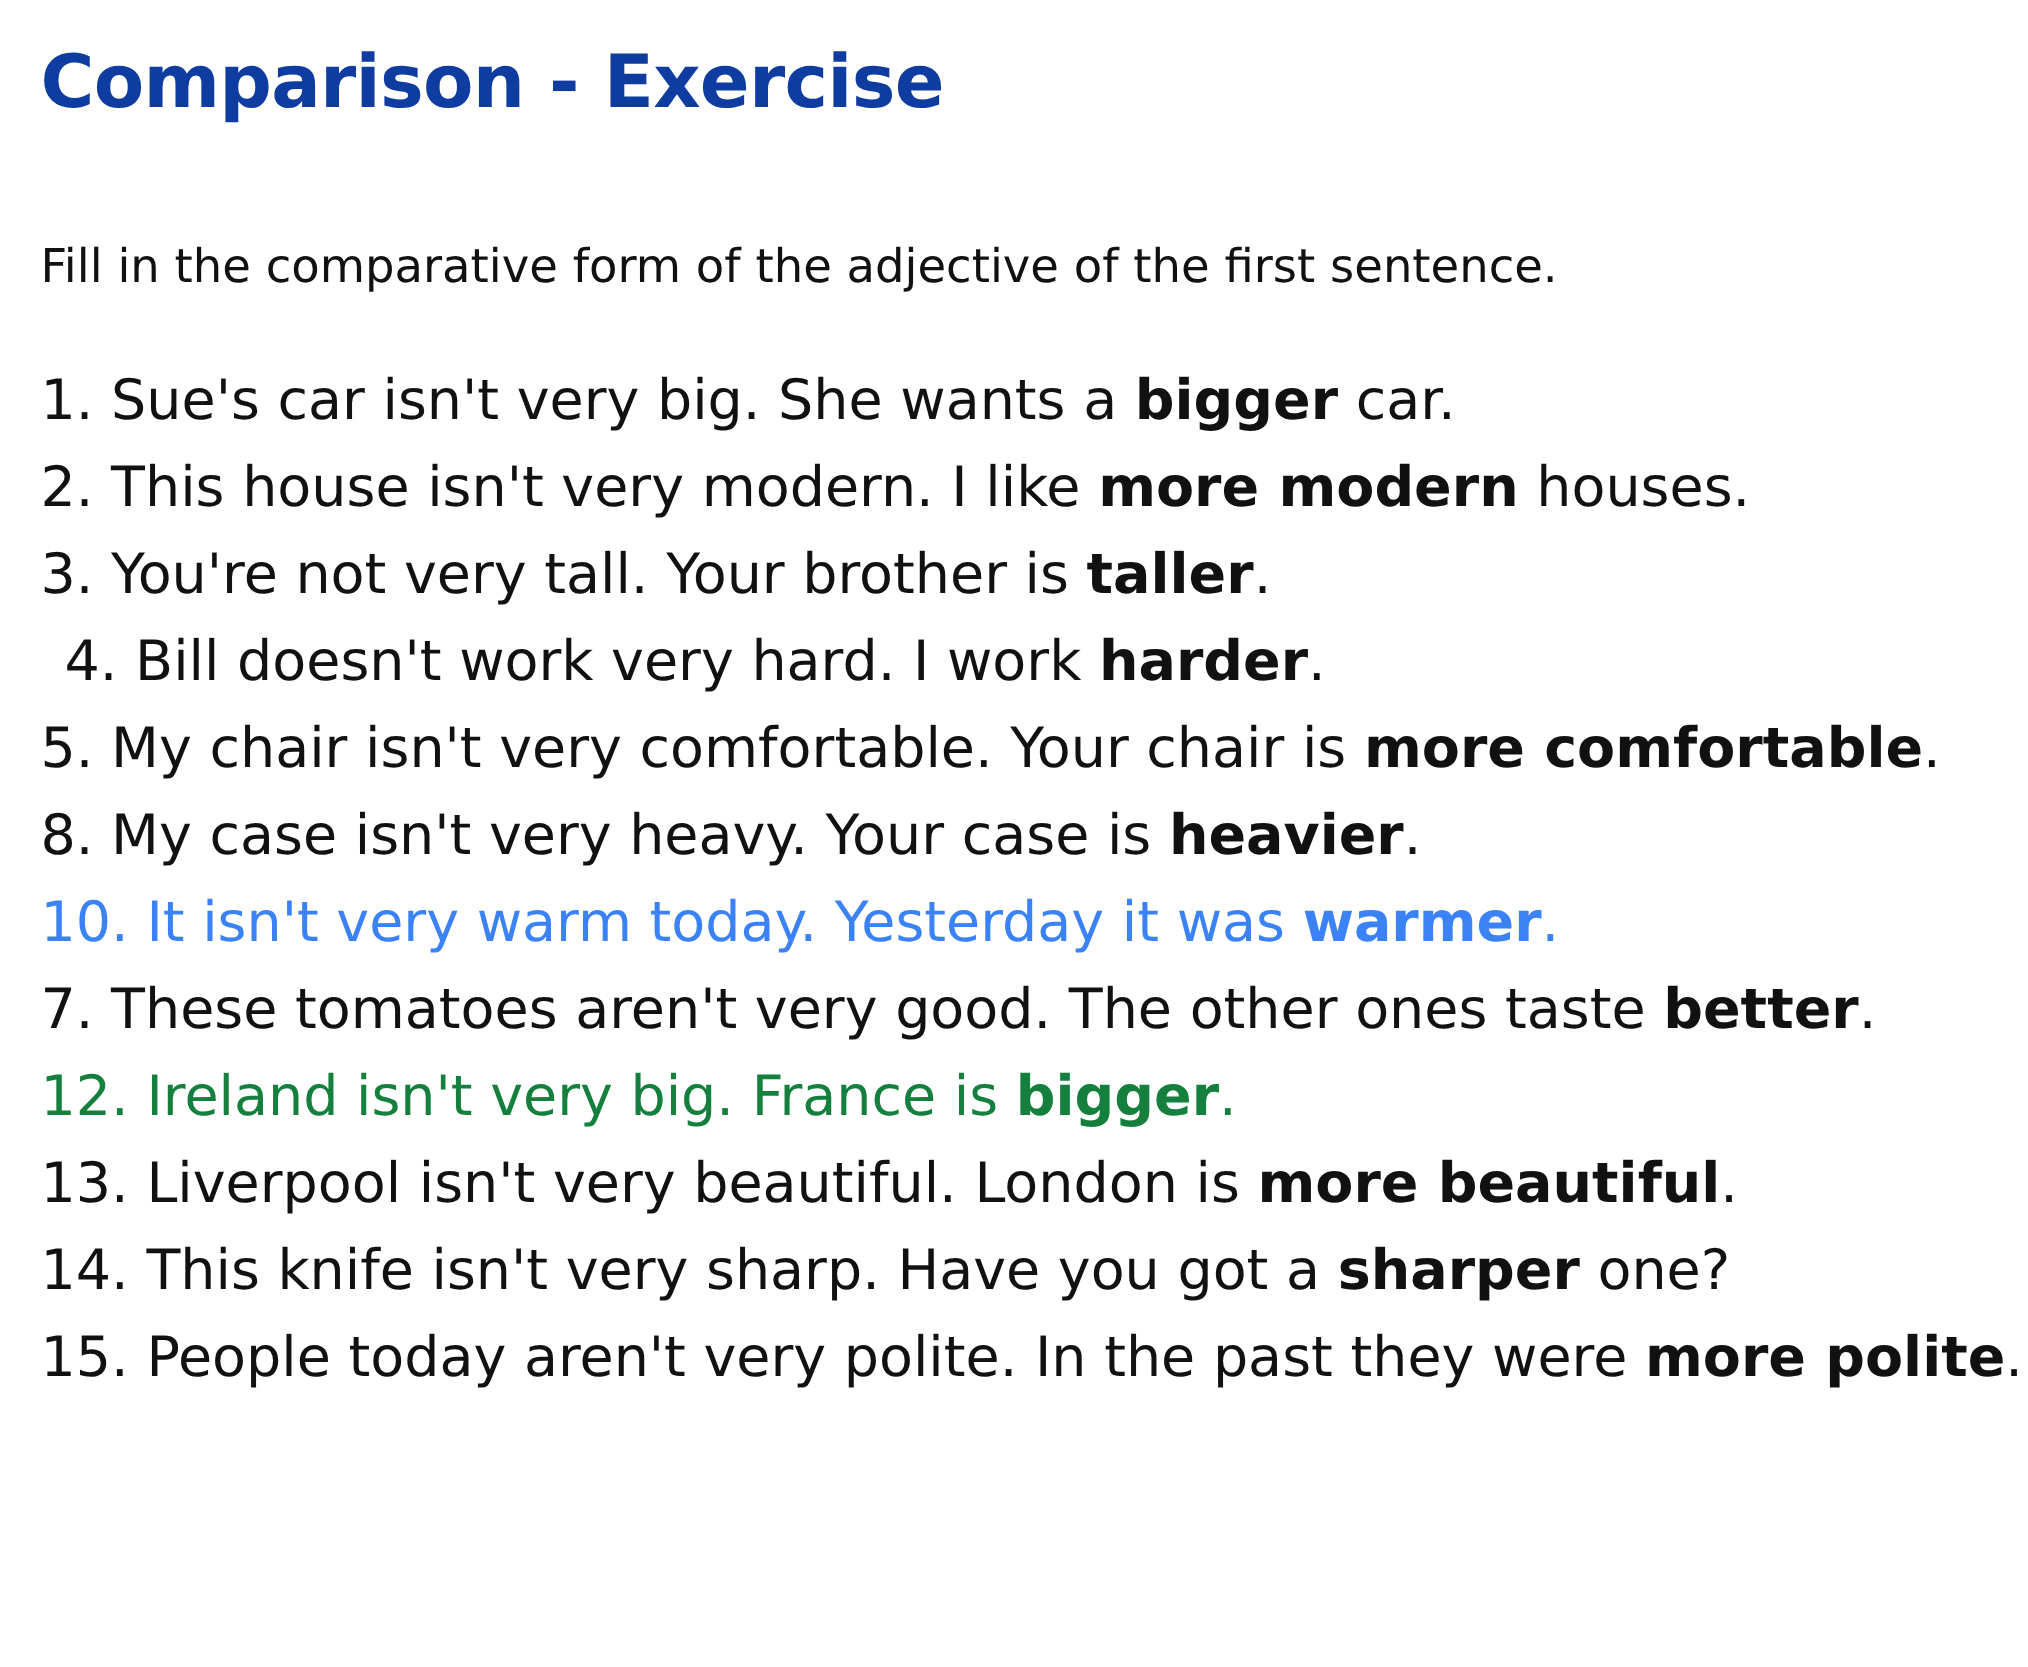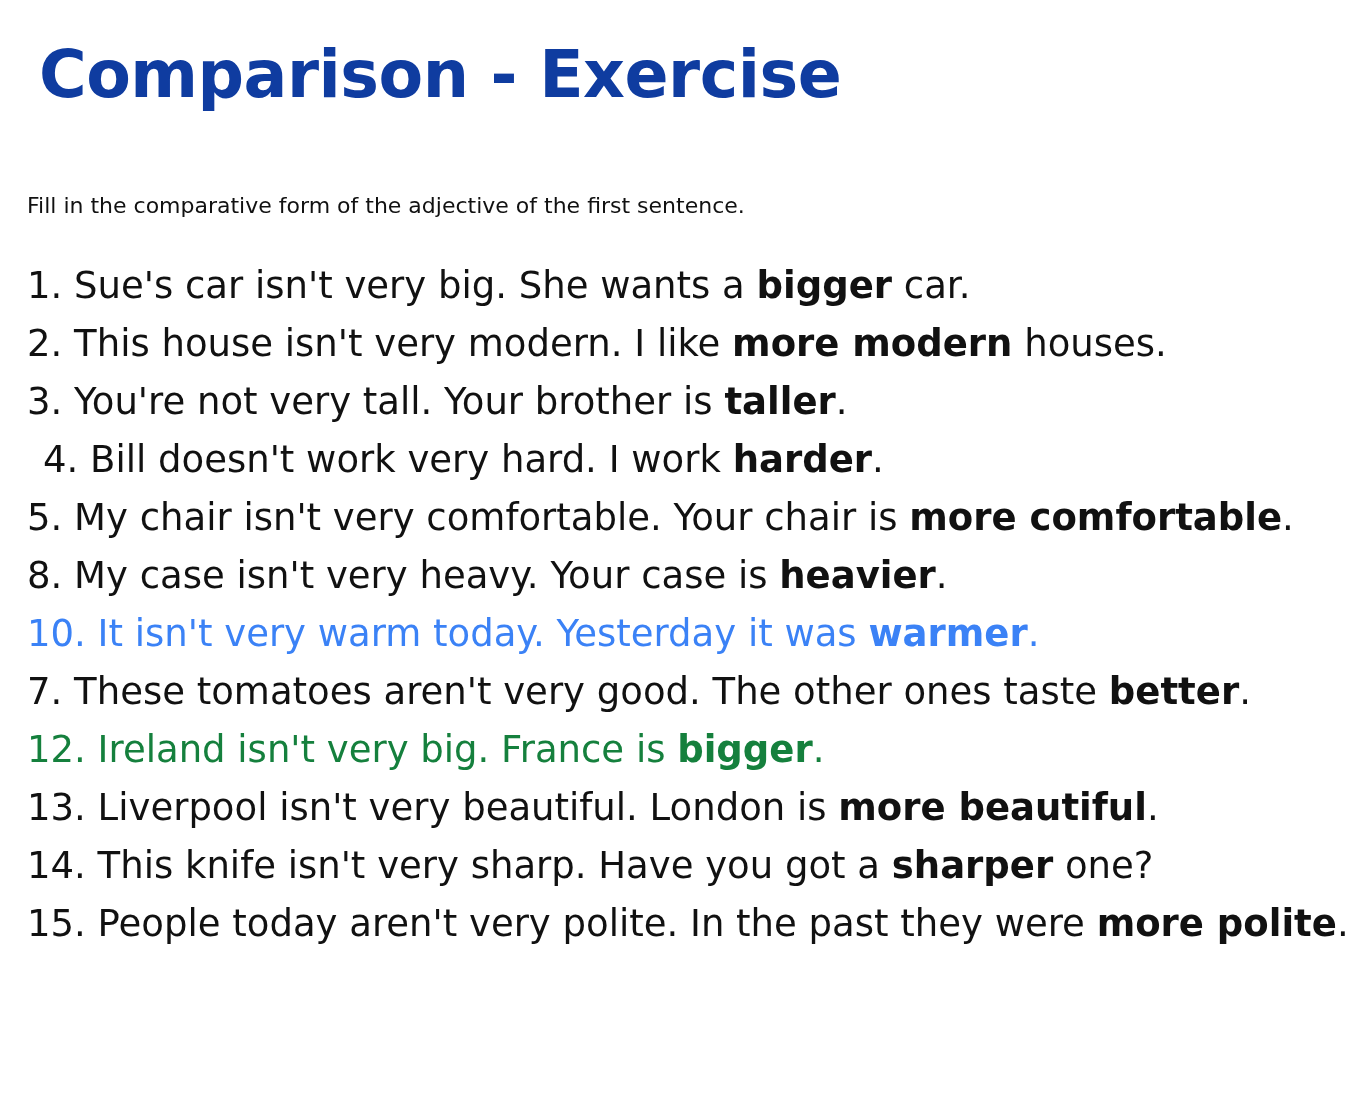--- a/index.html
+++ b/index.html
@@ -16,36 +16,36 @@
     overflow: hidden;
   }
   .page {
     box-sizing: border-box;
     width: 1352px;
     height: 1111px;
     padding: 0 0 0 0;
     background: #ffffff;
   }
   .page-title {
-    margin: 12px;
+    margin: 0;
     padding: 30px 0 0 27px;
     font-family: "DejaVu Sans", "Liberation Sans", sans-serif;
-    font-size: 65px;
+    font-size: 49px;
     font-weight: bold;
     line-height: 1.0;
     letter-spacing: -0.5px;
     color: #0f3ca0;
     white-space: nowrap;
   }
   .body-block {
     padding: 0 0 0 27px;
     margin-top: 70px;
   }
   .instruction {
-    font-size: 22px;
+    font-size: 31px;
     line-height: 58px;
     font-weight: normal;
     color: #111111;
     white-space: nowrap;
   }
   .ex-list {
     list-style: none;
     margin: 0;
     padding: 0;
   }

